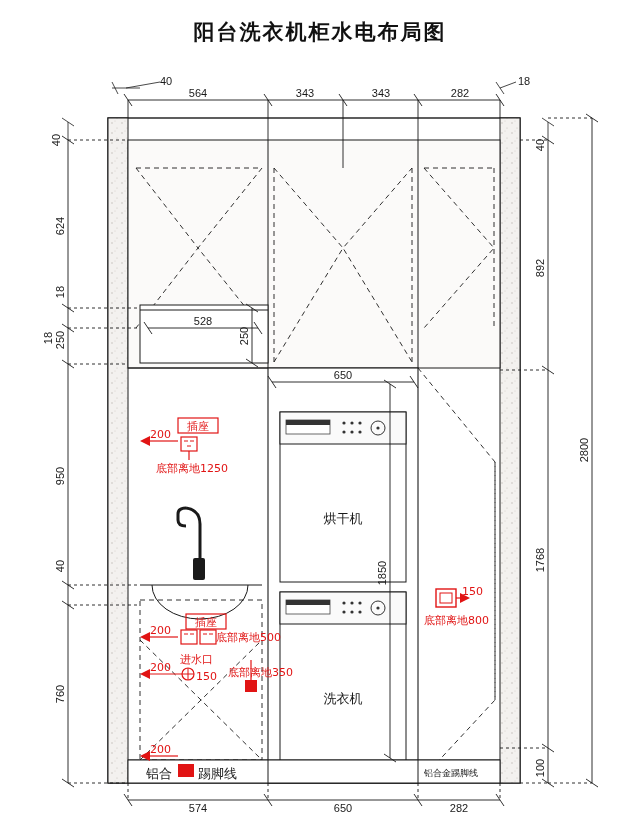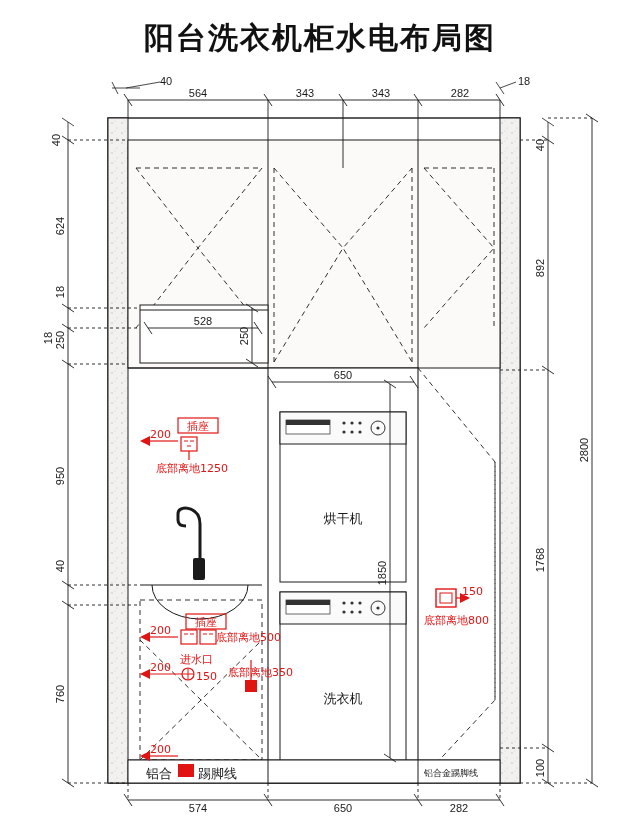--- a/index.html
+++ b/index.html
@@ -4,21 +4,21 @@
 <style>
   html,body{margin:0;padding:0;}
   body{
     width:640px;height:820px;background:#ffffff;
     font-family:"Liberation Sans", sans-serif;
     position:relative;overflow:hidden;
   }
   #stage{position:absolute;left:0;top:0;width:640px;height:820px;}
   .title{
     position:absolute;left:0;top:18px;width:640px;text-align:center;
-    font-size:30px;font-weight:bold;color:#111;letter-spacing:2px;
+    font-size:21px;font-weight:bold;color:#111;letter-spacing:2px;
     font-family:"DejaVu Sans","Liberation Sans",sans-serif;
   }
   svg{position:absolute;left:0;top:0;}
   .dim{font-size:11px;fill:#1a1a1a;font-family:"Liberation Sans",sans-serif;}
   .dimv{font-size:11px;fill:#1a1a1a;font-family:"Liberation Sans",sans-serif;}
   .lbl{font-size:13px;fill:#1a1a1a;font-family:"DejaVu Sans","Liberation Sans",sans-serif;}
   .red{fill:#e11414;}
   .redtxt{font-size:11px;fill:#e11414;font-family:"DejaVu Sans","Liberation Sans",sans-serif;}
   .small{font-size:9px;fill:#1a1a1a;font-family:"DejaVu Sans","Liberation Sans",sans-serif;}
 </style>

